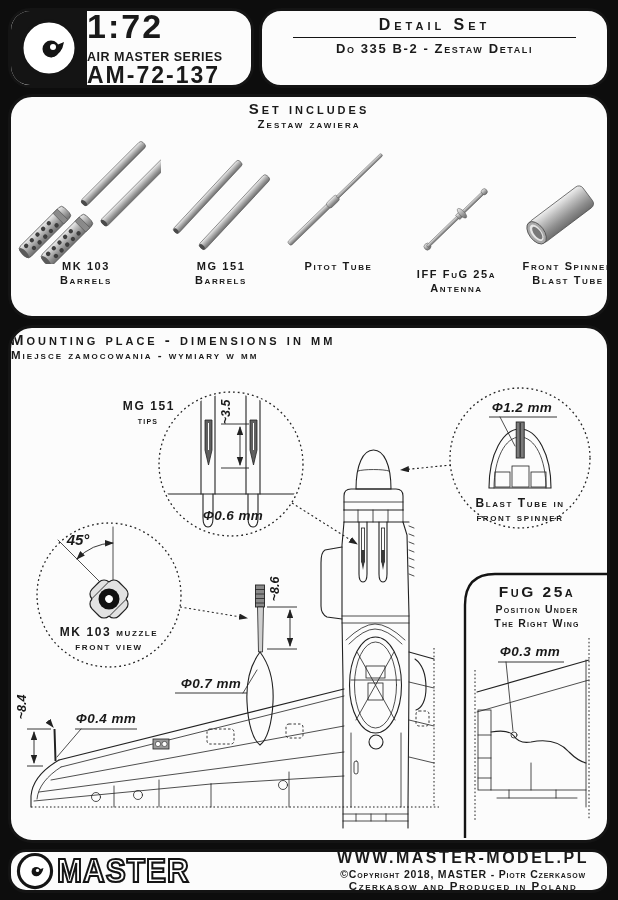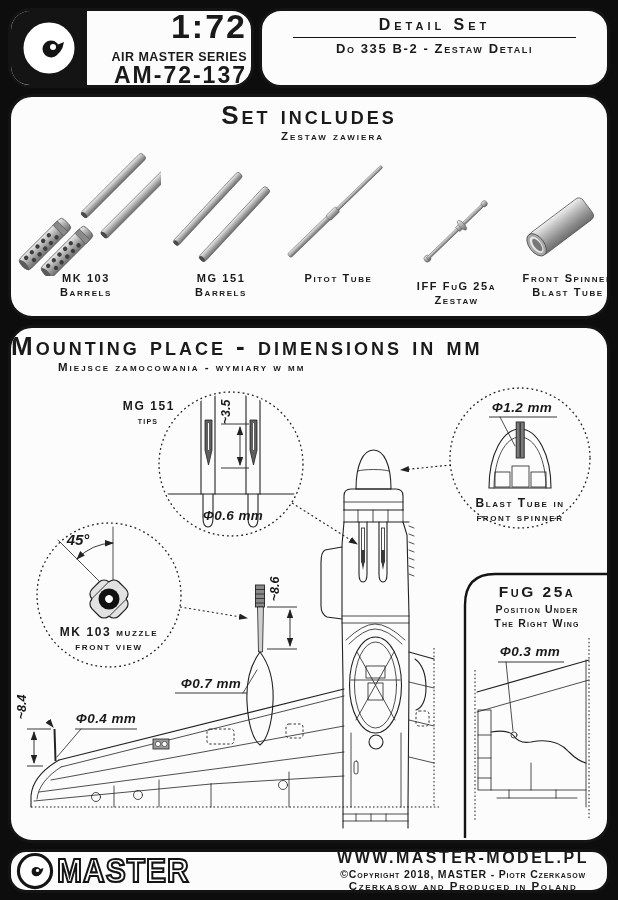--- a/index.html
+++ b/index.html
@@ -3,33 +3,33 @@
 <meta charset="utf-8">
 <style>
   html,body{margin:0;padding:0;background:#0d0d0d;}
   body{width:618px;height:900px;position:relative;overflow:hidden;
        font-family:"Liberation Sans",sans-serif;color:#1a1a1a;}
   .box{position:absolute;background:#fcfcfc;border:3px solid #141414;border-radius:24px;box-sizing:border-box;}
   .sc{font-variant:small-caps;}
   
   #hdr-left{left:8px;top:8px;width:246px;height:80px;display:flex;align-items:center;overflow:hidden;border-radius:22px;}
   #hdr-left .logo-pad{width:76px;height:100%;background:#141414;display:flex;align-items:center;justify-content:center;flex:0 0 auto;}
-  #hdr-left .brand-txt{flex:1;text-align:right;line-height:1;padding-right:4px;}
+  #hdr-left .brand-txt{flex:1;text-align:left;line-height:1;padding-right:4px;}
   .scale-txt{font-size:34px;font-weight:bold;letter-spacing:2px;}
   .series-txt{font-size:12.5px;font-weight:bold;letter-spacing:.5px;margin-top:8px;white-space:nowrap;}
   .code-txt{font-size:23px;font-weight:bold;letter-spacing:2px;margin-top:1px;white-space:nowrap;}
   #hdr-right{left:259px;top:8px;width:351px;height:80px;text-align:center;border-radius:22px;padding-top:5px;}
   .title-txt{font-size:27px;font-weight:bold;letter-spacing:3px;line-height:1;}
   .subtitle-txt{font-size:16px;font-weight:bold;letter-spacing:4px;line-height:1.15;}
   #hdr-right hr{border:none;border-top:1.6px solid #141414;width:82%;margin:3px auto 3px auto;}
   .subtitle-pl-txt{font-size:13px;font-weight:bold;letter-spacing:1.6px;}
   
   #set-box{left:8px;top:94px;width:602px;height:225px;text-align:center;overflow:hidden;}
-  .h2{font-size:26px;font-weight:bold;letter-spacing:3px;margin-top:4px;line-height:1.1;}
-  .h3{font-size:11.5px;font-weight:bold;letter-spacing:2px;line-height:1.1;padding-left:47px;}
+  .h2{font-size:15px;font-weight:bold;letter-spacing:3px;margin-top:4px;line-height:1.1;}
+  .h3{font-size:11.5px;font-weight:bold;letter-spacing:2px;line-height:1.1;}
   #parts-row{display:flex;margin-top:2px;}
   .part{flex:0 0 auto;display:flex;flex-direction:column;align-items:center;}
   .part svg{display:block;}
   .part-caption{font-size:11px;font-weight:bold;letter-spacing:1.6px;line-height:1.25;margin-top:-4px;}
   .part-caption span{display:block;text-align:center;}
   
   #mount-box{left:8px;top:325px;width:602px;height:518px;text-align:left;overflow:hidden;}
   #drawing{position:absolute;left:0;top:52px;}
   
   text{font-family:"Liberation Sans",sans-serif;fill:#1a1a1a;}
@@ -198,21 +198,21 @@
         <g transform="translate(22,108) rotate(-44)">
           <circle cx="2" cy="0" r="3.4" fill="url(#met)" stroke="#555" stroke-width=".5"></circle>
           <rect x="2" y="-1.6" width="80" height="3.2" rx="1.4" fill="url(#met)" stroke="#555" stroke-width=".5"></rect>
           <rect x="44" y="-3" width="7" height="6" fill="url(#met)" stroke="#555" stroke-width=".5"></rect>
           <ellipse cx="50" cy="0" rx="2.6" ry="6.2" fill="url(#met)" stroke="#555" stroke-width=".5"></ellipse>
           <circle cx="81" cy="0" r="3" fill="url(#met)" stroke="#555" stroke-width=".5"></circle>
         </g>
       </svg>
       <figcaption class="part-caption sc">
         <span>IFF FuG 25a</span>
-          <span>Zestaw</span>
+          <span>Antenna</span>
       </figcaption>
     </figure>
 
     <figure class="part" style="width:102px;margin:0">
       <svg width="102" height="132" viewBox="0 0 102 132">
         <g transform="translate(18,102) rotate(-37)">
           <rect x="0" y="-13" width="66" height="26" rx="5" fill="url(#met)" stroke="#4a4a4a" stroke-width=".7"></rect>
           <ellipse cx="2" cy="0" rx="7.5" ry="12.8" fill="#a8a8a8" stroke="#4a4a4a" stroke-width=".8"></ellipse>
           <ellipse cx="2" cy="0" rx="4.8" ry="9.6" fill="#e6e6e6"></ellipse>
           <ellipse cx="2.4" cy=".6" rx="3.2" ry="7.4" fill="#787878"></ellipse>

